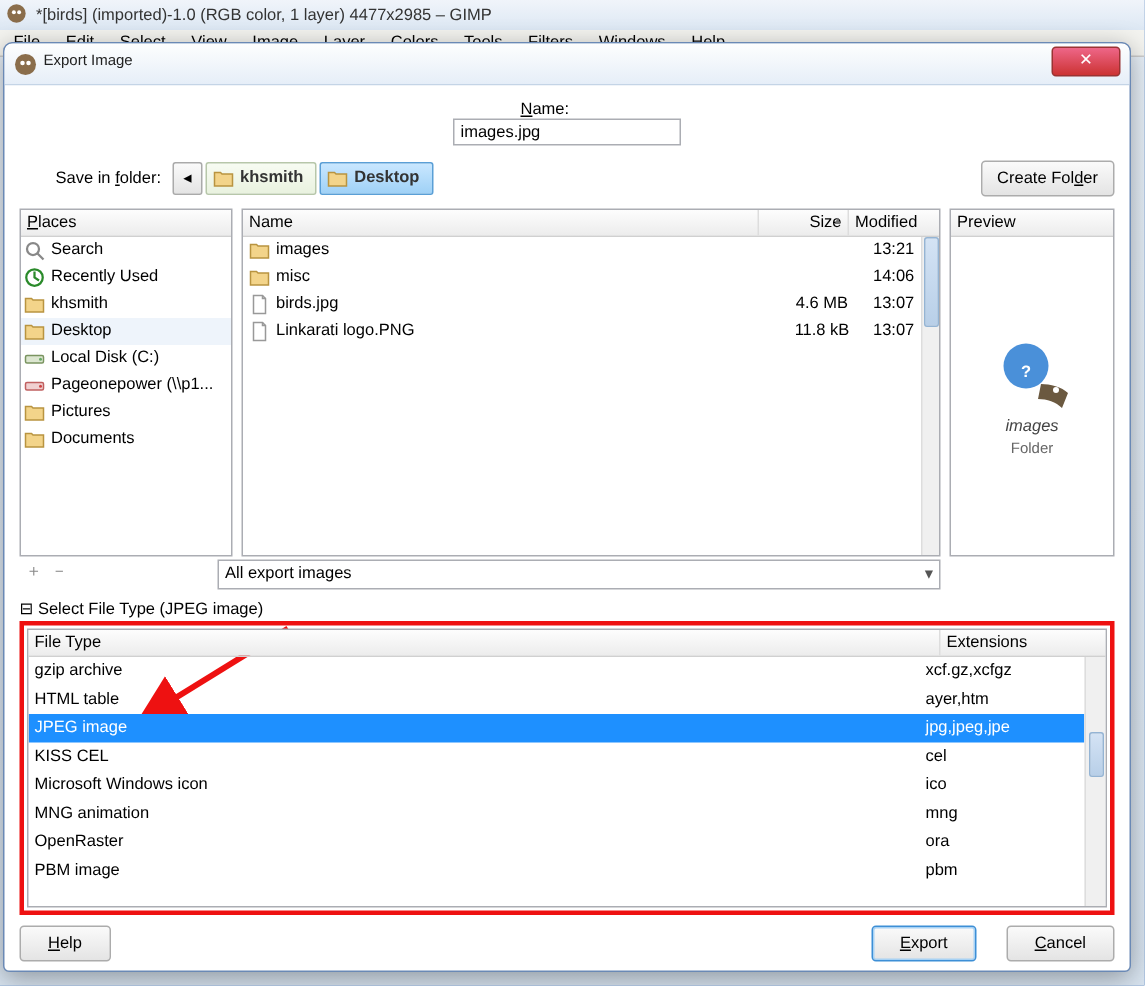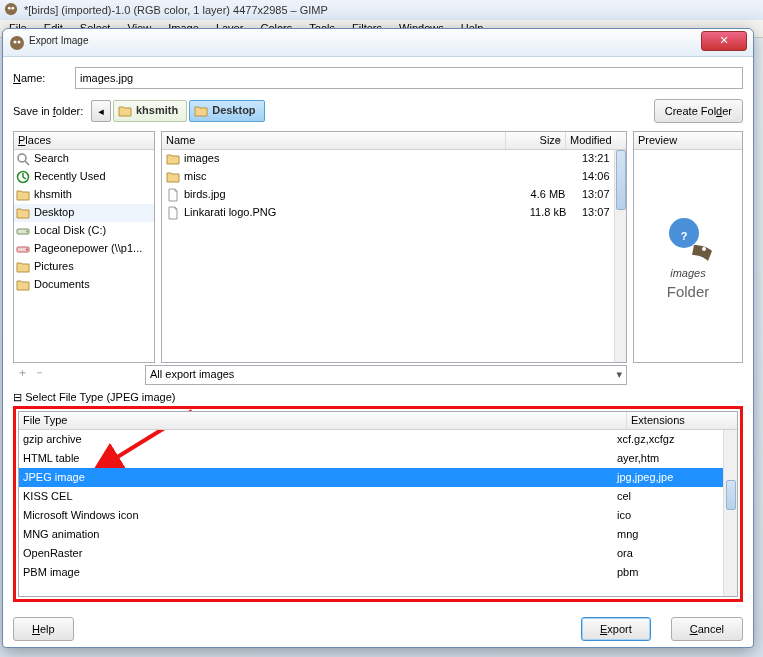--- a/index.html
+++ b/index.html
@@ -14,25 +14,25 @@
 .menu-bar span u { text-decoration: underline; }
 
 
 .dialog { position: absolute; top: 28px; left: 2px; width: 752px; height: 620px; background: #fff; border: 1px solid #6a89b5; border-radius: 6px 6px 4px 4px; box-shadow: 0 4px 18px rgba(0,0,0,0.35); }
 .dlg-titlebar { height: 28px; background: linear-gradient(#fdfefe,#e6eef8); border-bottom: 1px solid #c4d4e6; border-radius: 6px 6px 0 0; position: relative; }
 .dlg-titleicon { position:absolute; left:6px; top:6px; width:16px; height:16px; }
 .dlg-title { position:absolute; left:26px; top:6px; font-size:10px; color:#222; }
 .dlg-close { position:absolute; right:6px; top:2px; width:46px; height:20px; background: linear-gradient(#e68,#c33); border:1px solid #933; border-radius:3px; color:#fff; text-align:center; line-height:17px; font-size:11px; cursor:pointer; }
 .dlg-body { padding: 10px 10px 8px 10px; position: relative; height: calc(100% - 28px); }
 
-.row-name { display:flex; align-items:center; margin-bottom:10px; }
+.row-name { display:flex; align-items:center; margin-bottom:10px;flex-direction:column; }
 .row-name label { width:62px; }
 .row-name input { flex:1; height:22px; border:1px solid #abadb3; padding:2px 4px; }
 
-.row-folder { display:flex; align-items:center; margin-bottom:8px; }
+.row-folder { display:flex; align-items:center; margin-bottom:8px;margin-left:24px; }
 .row-folder label { width:78px; }
 .bc-back { width:20px; height:22px; border:1px solid #aaa; background:linear-gradient(#fafafa,#e4e4e4); text-align:center; line-height:20px; margin-right:2px; cursor:pointer; border-radius:2px; }
 .bc-seg { height:22px; border:1px solid #b7c7aa; background:linear-gradient(#f7fbf2,#e9f2df); padding:3px 8px 0 22px; margin-right:2px; cursor:pointer; font-weight:bold; color:#333; position:relative; border-radius:2px; }
 .bc-seg.sel { background:linear-gradient(#c9e7ff,#9fd1f6); border-color:#5a9fd6; }
 .bc-seg .ficon{ position:absolute; left:4px; top:3px; width:14px; height:14px; }
 .create-folder { margin-left:auto; height:24px; padding:0 10px; border:1px solid #acacac; background:linear-gradient(#fafafa,#e4e4e4); cursor:pointer; border-radius:3px; }
 
 .browser { display:flex; gap:6px; height:232px; }
 .places { width:142px; border:1px solid #abadb3; display:flex; flex-direction:column; }
 .places-hdr { height:18px; background:linear-gradient(#fdfdfd,#ececec); border-bottom:1px solid #d0d0d0; padding:2px 4px; }
@@ -53,21 +53,21 @@
 .fl-row .c-name .fi{ position:absolute; left:4px; top:2px; width:14px; height:14px; }
 .fl-row .c-size { width:60px; padding:2px 4px; text-align:center; }
 .fl-row .c-mod { width:48px; padding:2px 4px; }
 .fl-scroll { position:absolute; right:0; top:18px; bottom:0; width:12px; background:#f0f0f0; border-left:1px solid #ddd; }
 .fl-thumb { position:absolute; top:0; left:1px; width:10px; height:60px; background:linear-gradient(#d4e3f4,#b8cfe8); border:1px solid #94b4d4; border-radius:2px; }
 
 .preview { width:110px; border:1px solid #abadb3; display:flex; flex-direction:column; }
 .pv-hdr { height:18px; background:linear-gradient(#fdfdfd,#ececec); border-bottom:1px solid #d0d0d0; padding:2px 4px; }
 .pv-body { flex:1; display:flex; flex-direction:column; align-items:center; justify-content:center; gap:4px; }
 .pv-name { font-style:italic; color:#444; }
-.pv-type { font-size:15px; color:#666; }
+.pv-type { font-size:10px; color:#666; }
 
 .below-places { display:flex; gap:6px; margin-top:2px; align-items:center; }
 .addrem { width:126px; height:20px; display:flex; gap:6px; padding-left:4px; color:#888; font-size:16px; }
 .filter-select { flex:1; height:20px; border:1px solid #abadb3; margin-right:116px; position:relative; padding:2px 18px 0 4px; cursor:pointer; }
 .filter-select::after{ content:"▾"; position:absolute; right:4px; top:2px; color:#555; }
 
 .expander { margin-top:6px; cursor:pointer; }
 .expander::before{ content:"⊟ "; }
 
 .typewrap { margin-top:2px; border:3px solid #e11; padding:2px; height:196px; position:relative; }

